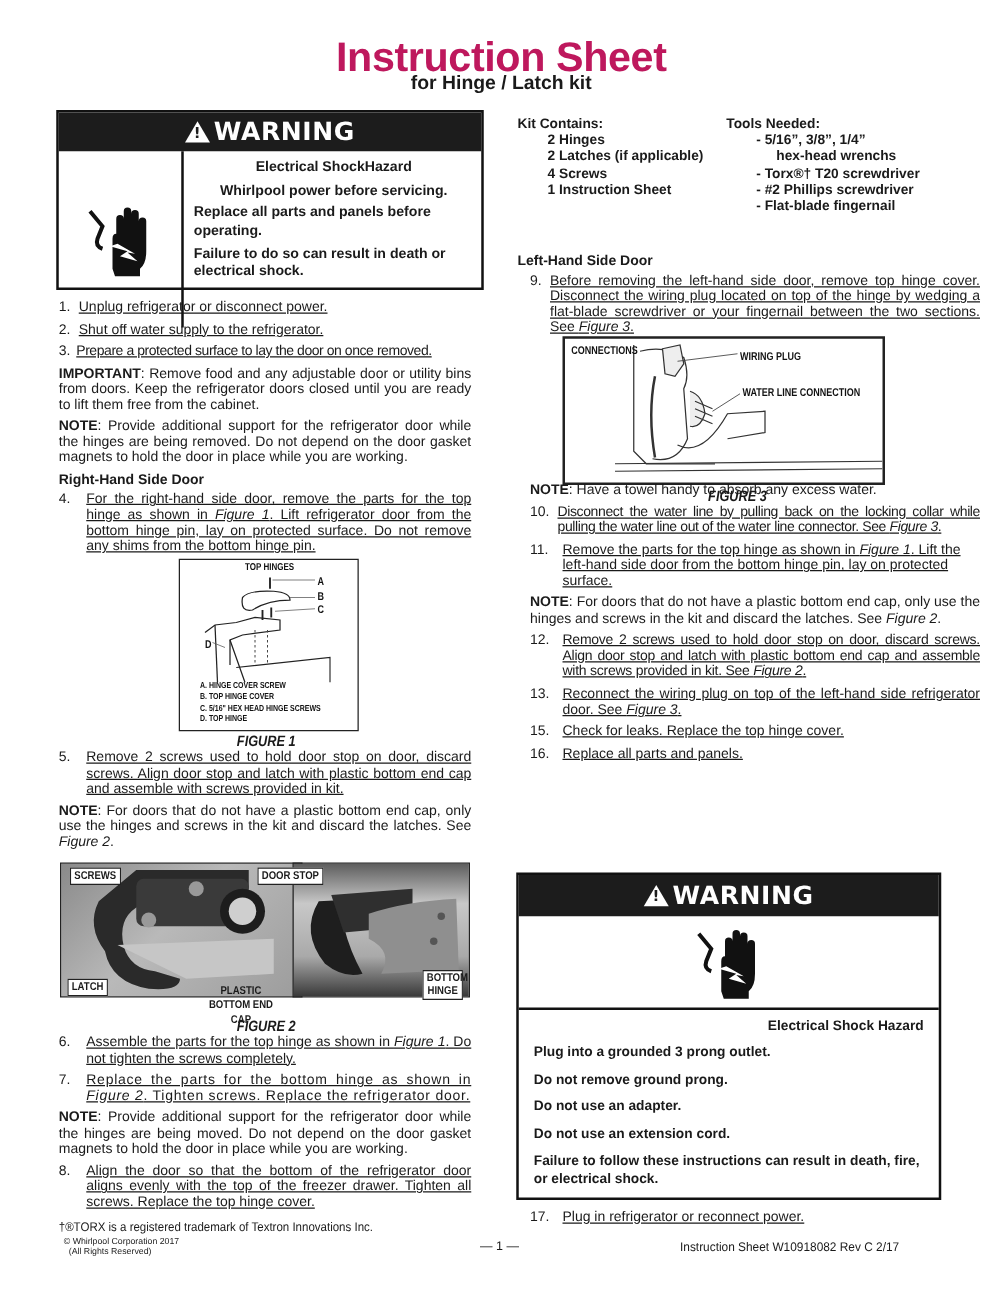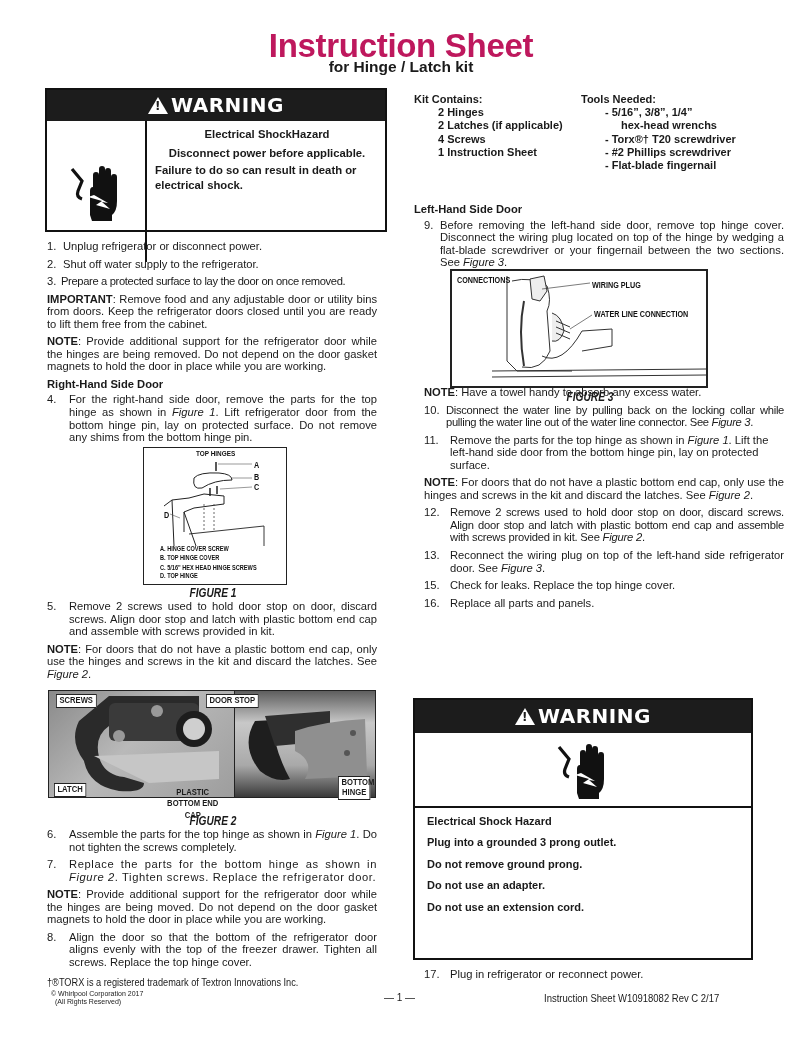--- a/index.html
+++ b/index.html
@@ -25,37 +25,37 @@
   .kit { position: absolute; left: 414px; top: 93px; font-weight: bold; font-size: 11px; line-height: 1.2; }
   .kit .item { padding-left: 24px; }
   .tools { position: absolute; left: 581px; top: 93px; font-weight: bold; font-size: 11px; line-height: 1.2; }
   .tools .item { padding-left: 24px; }
   .tools .item.cont { padding-left: 40px; }
 
   .col { position: absolute; font-size: 11.2px; line-height: 1.12; }
   .col p { margin-bottom: 5px; text-align: justify; }
   .col .step { display: flex; margin-bottom: 5px; }
   .col .step .num { width: 22px; flex: none; }
-  .col .step .txt { flex: 1; text-align: justify; }
+  .col .step .txt { flex: 1; text-align: justify; text-decoration: underline; }
   .b { font-weight: bold; }
   .i { font-style: italic; }
   .section-heading { font-weight: bold; text-align: left; margin: 4px 0 3px; }
 
   .figure-box { border: 2px solid #222; background: #fff; position: relative; }
   .fig-caption { font-weight: bold; font-style: italic; text-align: center; font-size: 12px; font-family: "Liberation Sans Narrow", "Liberation Sans", sans-serif; transform: scaleX(0.85); }
   .fig-label { position: absolute; font-weight: bold; font-size: 8px; transform: scaleX(0.8); transform-origin: left top; white-space: nowrap; color: #111; }
 
   .photo-label { position: absolute; background: #fff; border: 1px solid #222; font-weight: bold; font-size: 9px; padding: 1px 3px; line-height: 1.1; text-align: center; transform: scaleX(0.85); transform-origin: left top; white-space: nowrap; }
 
   
   .warn2 { position: absolute; left: 413px; top: 698px; width: 340px; height: 262px; border: 2px solid #111; }
   .warn2 .warn-bar { height: 33px; font-size: 20px; }
   .warn2 .icon-row { height: 75px; border-bottom: 2px solid #111; display: flex; align-items: center; justify-content: center; }
   .warn2 .text-area { padding: 7px 12px 0 12px; font-weight: bold; font-size: 11px; line-height: 1.25; }
-  .warn2 .hazard { text-align: left; margin-bottom: 7px; }
+  .warn2 .hazard { text-align: right; margin-bottom: 7px; }
   .warn2 p { margin-bottom: 8px; }
 
   .footer-tm { position: absolute; left: 47px; top: 977px; font-size: 10px; transform: scaleX(0.92); transform-origin: left top; }
   .footer-copy { position: absolute; left: 51px; top: 990px; font-size: 7px; line-height: 1.15; }
   .footer-page { position: absolute; left: 384px; top: 992px; font-size: 10px; }
   .footer-doc { position: absolute; left: 544px; top: 993px; font-size: 10px; transform: scaleX(0.95); transform-origin: left top; }
 </style>
 </head>
 <body>
 
@@ -70,21 +70,22 @@
   <div class="body">
     <div class="icon-cell">
       <svg width="56" height="62" viewBox="0 0 56 62">
         <path d="M4 8 L14 20 L10 30 Q8 36 14 38" stroke="#111" stroke-width="3.2" fill="none"></path>
         <path d="M22 54 L22 30 Q22 26 25 26 L25 14 Q25 11 28 11 Q31 11 31 14 L31 26 L31 8 Q31 5 34 5 Q37 5 37 8 L37 26 L37 10 Q37 7 40 7 Q43 7 43 10 L43 28 L43 16 Q43 13 46 13 Q49 13 49 16 L49 40 Q49 50 44 54 L44 60 L24 60 Z" fill="#111"></path>
         <path d="M20 36 L34 40 L28 44 L42 48 L34 41 L40 42 L26 34 Z" fill="#fff"></path>
       </svg>
     </div>
     <div class="text-cell">
       <div class="hazard">Electrical ShockHazard</div>
-      <p style="text-align:center">Disconnect power before applicable.</p>
+      <p style="text-align:center">Whirlpool power before servicing.</p>
+      <p>Replace all parts and panels before operating.</p>
       <p>Failure to do so can result in death or electrical shock.</p>
     </div>
   </div>
 </div>
 
 <div class="kit">
   <div>Kit Contains:</div>
   <div class="item">2  Hinges</div>
   <div class="item">2  Latches (if applicable)</div>
   <div class="item">4  Screws</div>
@@ -276,20 +277,21 @@
       <path d="M22 54 L22 30 Q22 26 25 26 L25 14 Q25 11 28 11 Q31 11 31 14 L31 26 L31 8 Q31 5 34 5 Q37 5 37 8 L37 26 L37 10 Q37 7 40 7 Q43 7 43 10 L43 28 L43 16 Q43 13 46 13 Q49 13 49 16 L49 40 Q49 50 44 54 L44 60 L24 60 Z" fill="#111"></path>
       <path d="M20 36 L34 40 L28 44 L42 48 L34 41 L40 42 L26 34 Z" fill="#fff"></path>
     </svg>
   </div>
   <div class="text-area">
     <div class="hazard">Electrical Shock Hazard</div>
     <p>Plug into a grounded 3 prong outlet.</p>
     <p>Do not remove ground prong.</p>
     <p>Do not use an adapter.</p>
     <p>Do not use an extension cord.</p>
+    <p>Failure to follow these instructions can result in death, fire, or electrical shock.</p>
   </div>
 </div>
 
 <div class="col" style="left:424px; top:968px; width:360px;">
   <div class="step">
       <span class="num" style="width:26px">17.</span>
       <span class="txt">Plug in refrigerator or reconnect power.</span>
     </div>
 </div>
 

